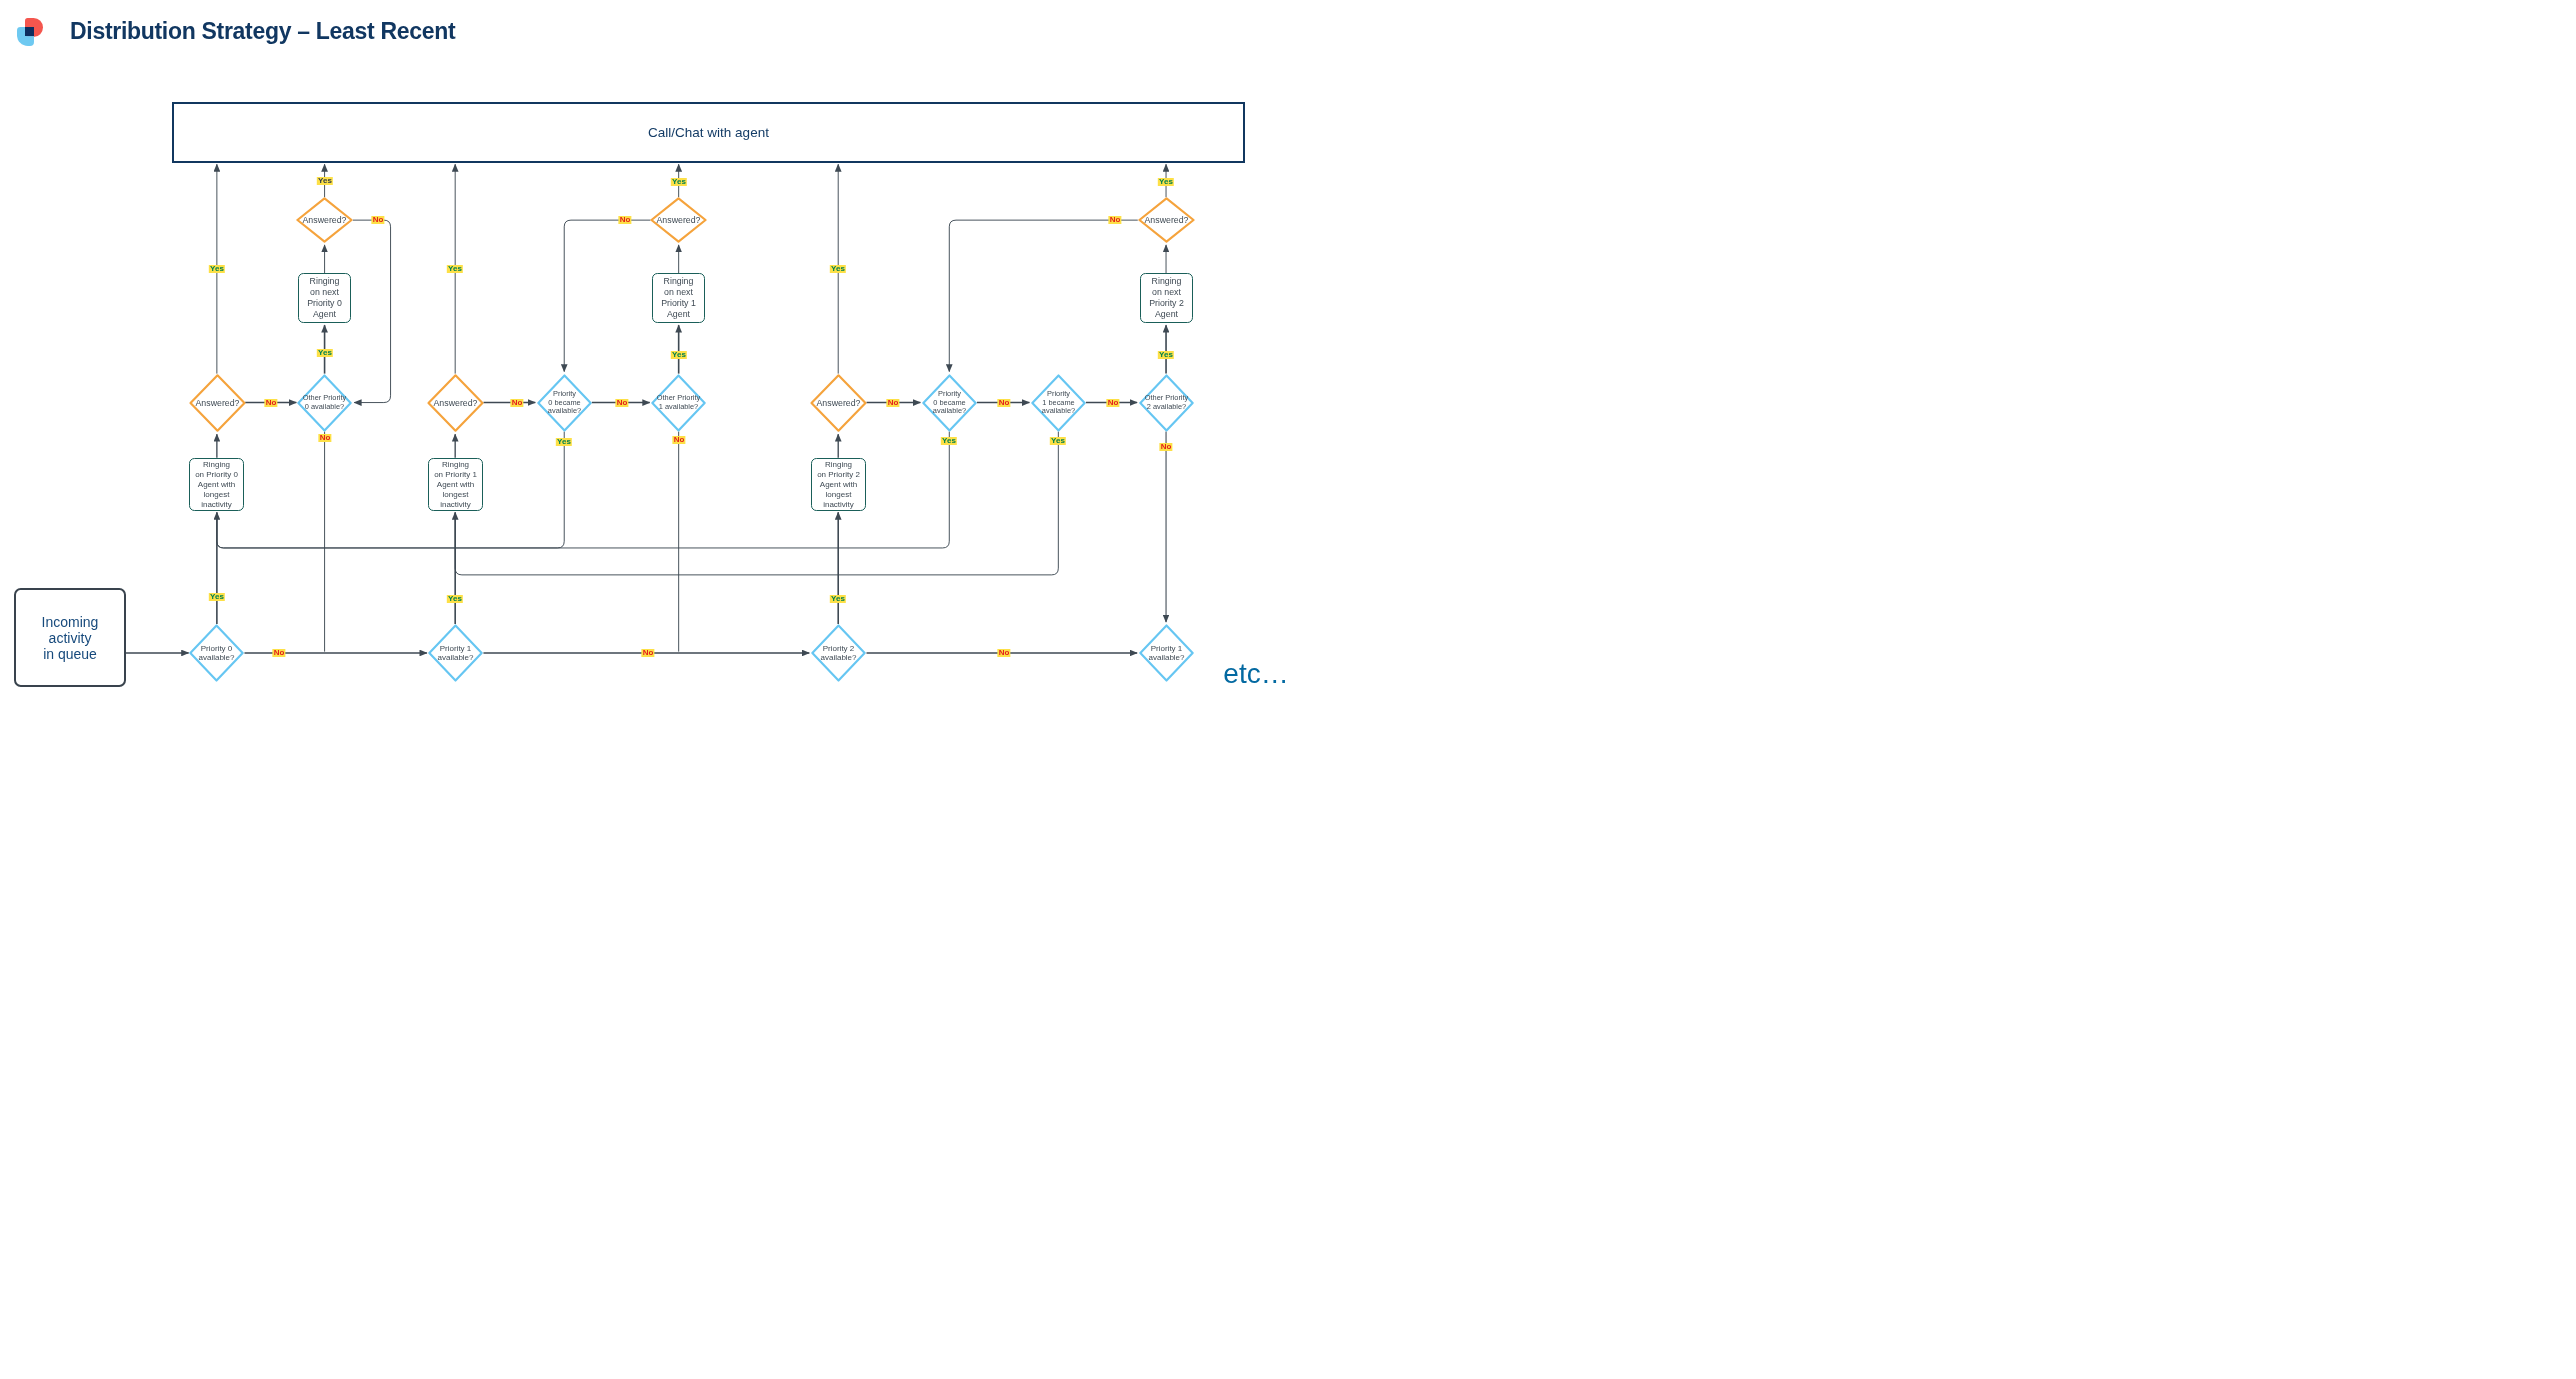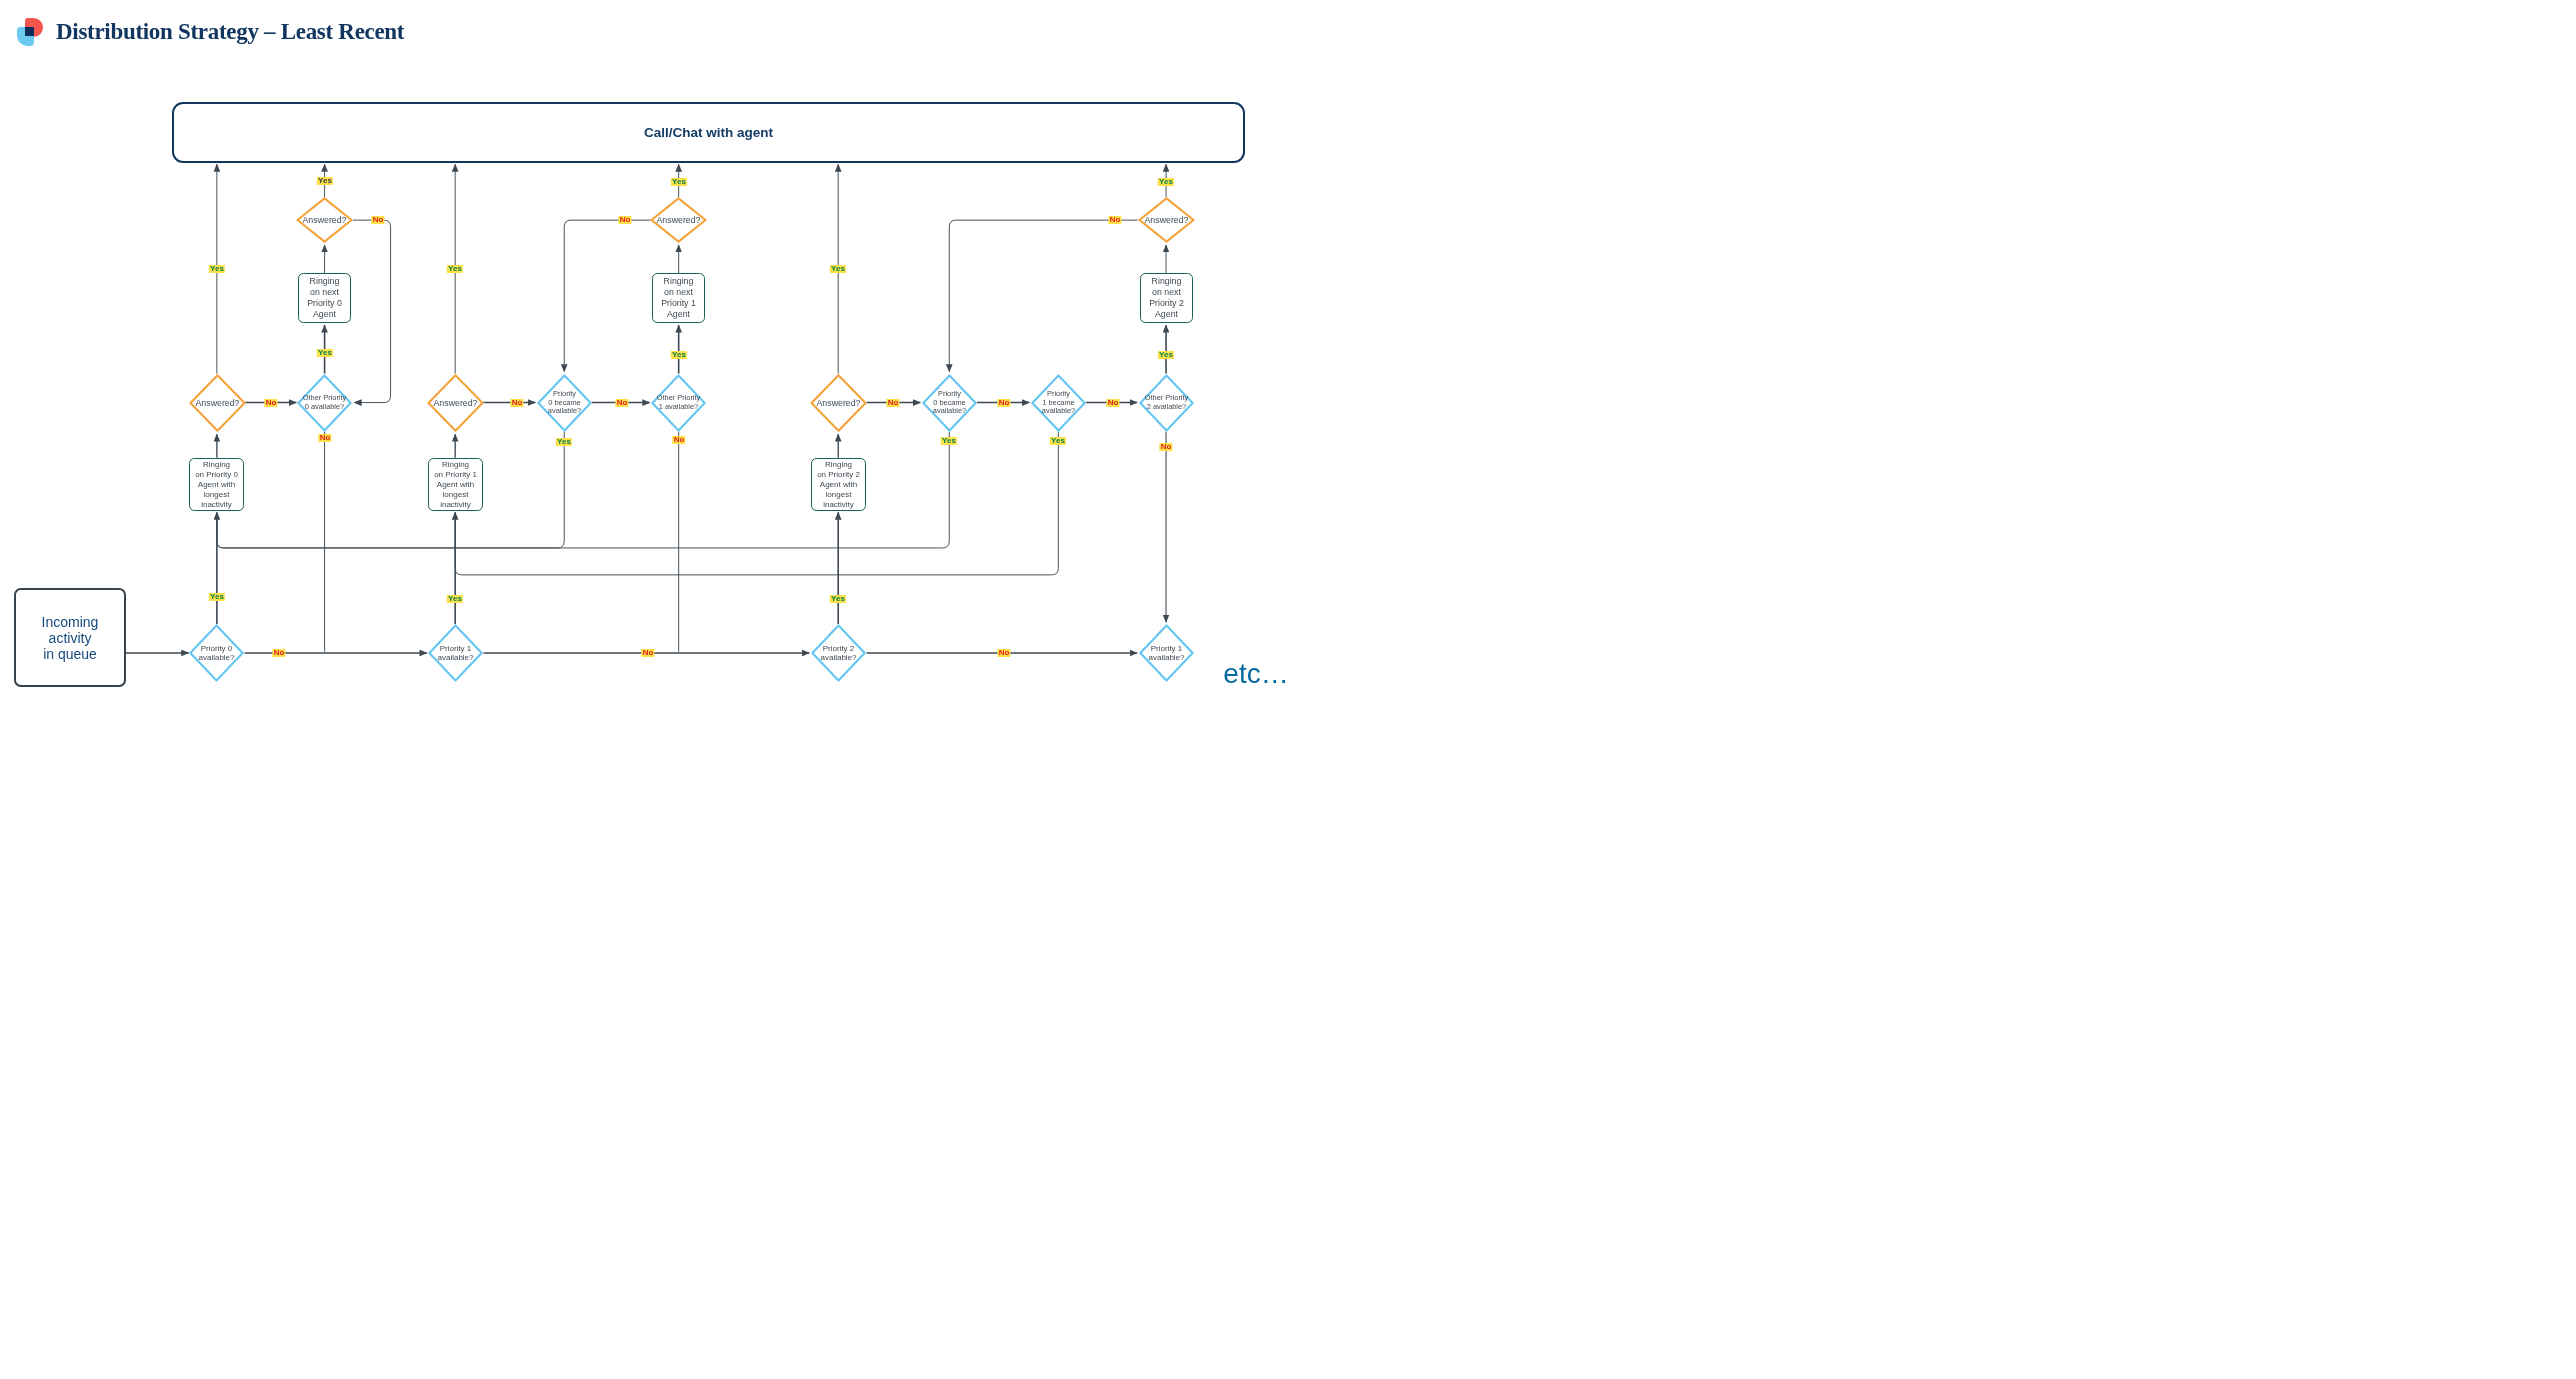--- a/index.html
+++ b/index.html
@@ -1,28 +1,28 @@
 <!DOCTYPE html>
 <html style="font-size:10.8px"><head>
 <meta charset="utf-8">
 <style>
   html,body{margin:0;padding:0;background:#fff;}
   .page{position:relative;width:1288px;height:690px;background:#fff;overflow:hidden;
         font-family:"Liberation Sans", sans-serif;}
-  .titlebar{position:absolute;left:16px;top:17.5px;display:flex;align-items:center;gap:12px;font-family:Liberation Serif, serif;}
+  .titlebar{position:absolute;left:16px;top:17.5px;display:flex;align-items:center;gap:26px;}
   .logo{position:relative;width:28px;height:28px;}
   .logo .lg-red{position:absolute;left:9.4px;top:0.7px;width:17.5px;height:19px;border-radius:2.7px 9.4px 9.4px 3.4px;}
   .logo .lg-blue{position:absolute;left:0.7px;top:9.4px;width:17.5px;height:19px;border-radius:3.4px 2.7px 4px 10.8px;opacity:.92;}
   .logo .lg-navy{position:absolute;left:9.4px;top:9.4px;width:8.8px;height:8.8px;}
   h1.title{margin:0;font-size:23px;font-weight:bold;letter-spacing:-0.3px;}
   svg.edges{position:absolute;left:0;top:0;z-index:0;}
   .node{position:absolute;display:flex;align-items:center;justify-content:center;
         text-align:center;box-sizing:border-box;background:#fff;z-index:1;}
   .node .lbl{white-space:pre-line;}
-  .terminator{border-radius:11px;font-weight:bold;}
+  .terminator{border-radius:0;}
   .start{border-radius:6.7px;}
   .process{border-radius:5.4px;line-height:1.25;}
   .diamond{background:transparent;}
   .diamond svg{position:absolute;left:0;top:0;}
   .diamond .lbl{position:relative;z-index:1;line-height:1.18;}
   .elabel{position:absolute;transform:translate(-50%,-50%);font-size:8px;font-weight:bold;
           background:#fde047;padding:0 1.3px;z-index:3;line-height:1;}
   .etc{position:absolute;transform:translate(-50%,-50%);font-size:28px;z-index:2;}
 </style>
 </head>

